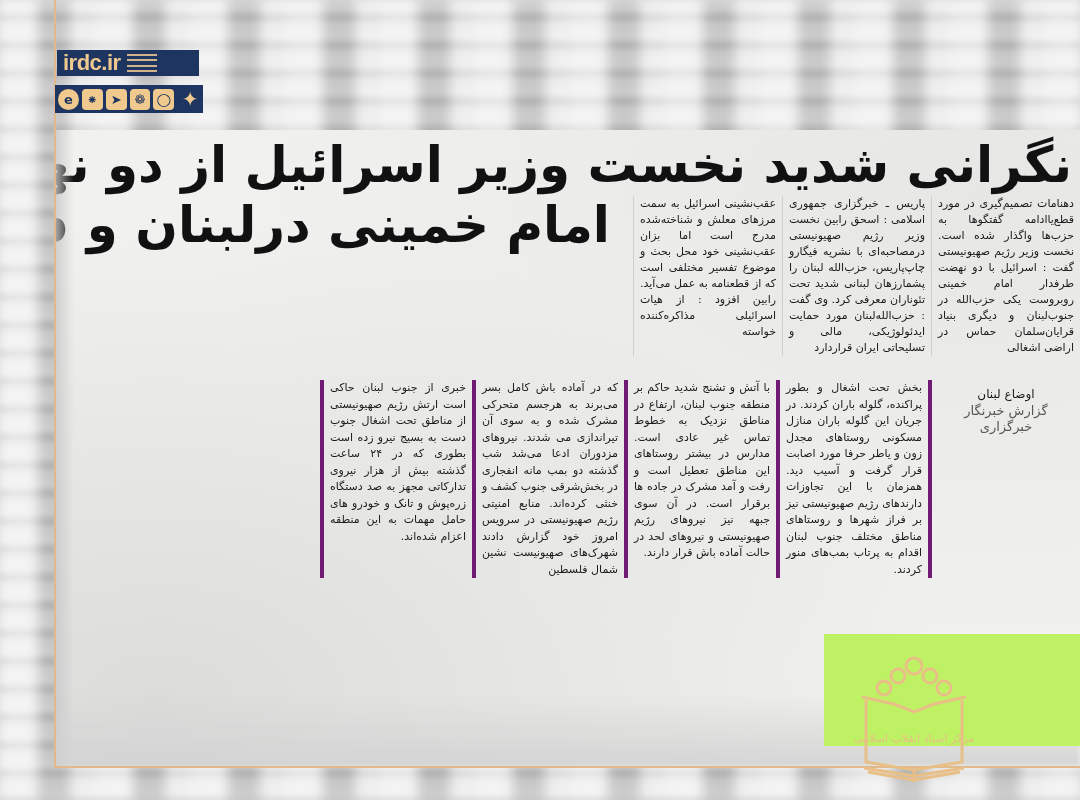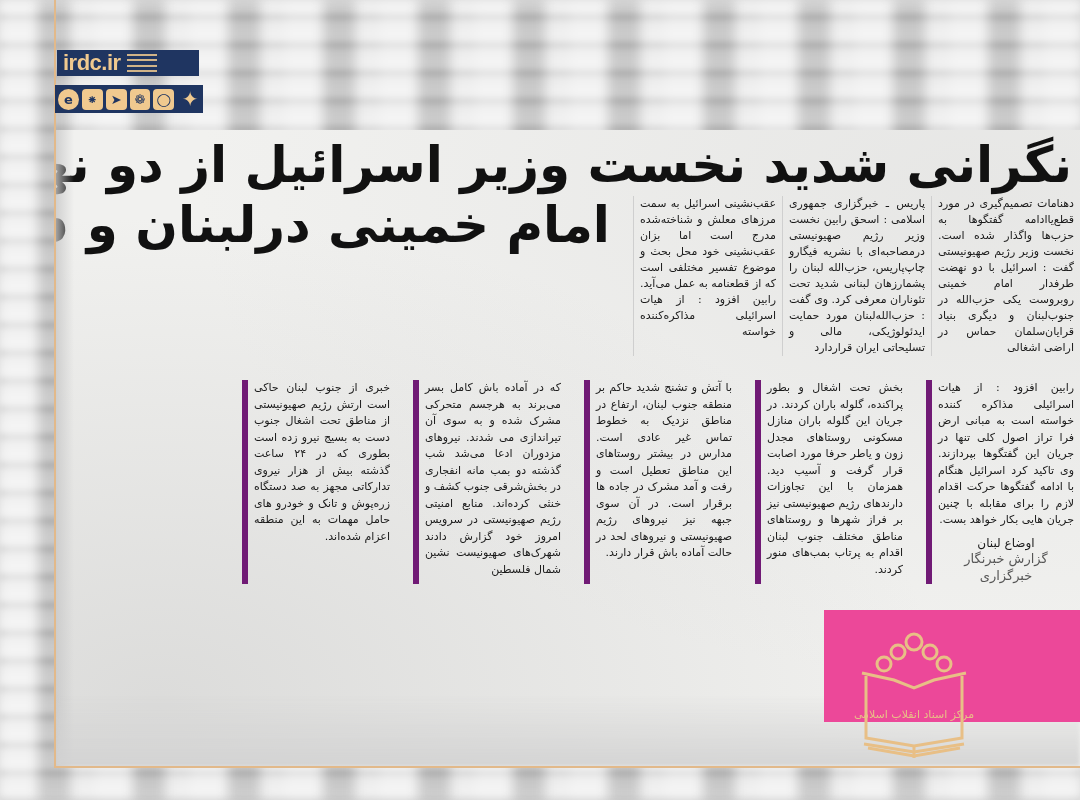--- a/index.html
+++ b/index.html
@@ -20,40 +20,40 @@
                       radial-gradient(ellipse at 90% 10%, rgba(200,200,200,.25), transparent 60%); }
   .headline { position:absolute; right:8px; direction:rtl; font-family:"DejaVu Sans", sans-serif;
               font-weight:bold; color:#111; letter-spacing:-1px; white-space:nowrap; }
   .h1 { top:6px; font-size:50px; }
   .h2 { top:66px; font-size:50px; right:470px; }
   .cols { position:absolute; top:66px; right:0; direction:rtl; display:flex; }
   .col { width:136px; padding:0 6px; font-size:11px; line-height:16px; color:#1a1a1a;
          text-align:justify; font-family:"DejaVu Sans", sans-serif; border-left:1px solid #cfcfcf; }
   .cols-b { position:absolute; top:250px; right:0; direction:rtl; display:flex; }
   .colb { width:136px; padding:0 6px; font-size:11px; line-height:16.5px; color:#1a1a1a;
-          text-align:justify; border-left:6px solid #701a75;margin-left:17px; }
+          text-align:justify; border-left:4px solid #701a75; }
   .subhead { font-weight:normal; font-size:12px; text-align:center; margin-top:6px; }
   .byline { font-size:13px; color:#555; text-align:center; }
   .fade-bottom { position:absolute; left:0; right:0; bottom:0; height:70px;
                  background:linear-gradient(to bottom, rgba(241,241,239,0), rgba(210,210,210,0.9)); filter:blur(2px); }
   .fade-left { position:absolute; left:0; top:0; bottom:0; width:18px;
                background:linear-gradient(to right, rgba(200,200,200,.8), rgba(241,241,239,0)); }
   .site-badge { position:absolute; left:57px; top:50px; width:142px; height:26px;
                 background:#1f3561; display:flex; align-items:center; }
   .site-text { color:#f0c98f; font-size:22px; font-weight:bold; font-family:"Liberation Sans", sans-serif;
                margin-left:6px; letter-spacing:-0.5px; }
   .site-mini { margin-left:6px; width:30px; height:18px; display:flex; flex-direction:column; justify-content:space-between; }
   .site-mini i { display:block; height:2px; background:#f0c98f; opacity:.85; }
   .social { position:absolute; left:55px; top:85px; width:148px; height:28px;
             background:#1f3561; display:flex; align-items:center; gap:3px; padding-left:3px; box-sizing:border-box; }
   .soc { width:21px; height:21px; background:#f0c98f; border-radius:4px; color:#1f3561;
          font-size:13px; font-weight:bold; display:flex; align-items:center; justify-content:center; line-height:1; }
   .soc.round { border-radius:50%; }
   .soc.tw { background:transparent; color:#f0c98f; font-size:20px; width:26px; }
-  .logo-box { position:absolute; left:824px; top:610px; width:256px; height:112px; background:#ec4899; }
+  .logo-box { position:absolute; left:824px; top:634px; width:256px; height:112px; background:#bef264; }
   .logo-svg { position:absolute; left:30px; top:18px; }
 </style>
 </head>
 <body>
 
 <div class="bg-blur"></div>
 <div class="bg-blur2"></div>
 
 <div class="clip">
   <div class="headline h1">نگرانی شدید نخست وزیر اسرائیل از دو نهضت طرفدار</div>
@@ -61,21 +61,20 @@
   <div class="cols">
     <div class="col">دهنامات تصمیم‌گیری در مورد قطع‌یاادامه گفتگوها به حزب‌ها واگذار شده است. نخست وزیر رژیم صهیونیستی گفت : اسرائیل با دو نهضت طرفدار امام خمینی روبروست یکی حزب‌الله در جنوب‌لبنان و دیگری بنیاد قرایان‌سلمان حماس در اراضی اشغالی</div>
     <div class="col">پاریس ـ خبرگزاری جمهوری اسلامی : اسحق رابین نخست وزیر رژیم صهیونیستی درمصاحبه‌ای با نشریه فیگارو چاپ‌پاریس، حزب‌الله لبنان را پشمارزهان لبنانی شدید تحت تئوناران معرفی کرد. وی گفت : حزب‌الله‌لبنان مورد حمایت ایدئولوژیکی، مالی و تسلیحاتی ایران قراردارد</div>
     <div class="col">عقب‌نشینی اسرائیل به سمت مرزهای معلش و شناخته‌شده مدرج است اما‌ بزان عقب‌نشینی خود محل بحث و موضوع تفسیر مختلفی است که از قطعنامه به عمل می‌آید. رابین افزود : از هیات اسرائیلی مذاکره‌کننده خواسته</div>
   </div>
 
   <div class="headline h2">امام خمینی درلبنان و فلسطین</div>
 
   <div class="cols-b">
     <div class="colb">
-      <div>رابین افزود : از هیات اسرائیلی مذاکره کننده خواسته است به مبانی ارض فرا تراز اصول کلی تنها در جریان این گفتگوها بپردازند. وی تاکید کرد اسرائیل هنگام با ادامه گفتگوها حرکت اقدام لازم را برای مقابله با چنین جریان هایی بکار خواهد بست.</div>
       <div class="subhead">اوضاع لبنان</div>
       <div class="byline">گزارش خبرنگار خبرگزاری</div>
     </div>
     <div class="colb">بخش تحت اشغال و بطور پراکنده، گلوله باران کردند. در جریان این گلوله باران منازل مسکونی روستاهای مجدل زون و یاطر حرفا مورد اصابت قرار گرفت و آسیب دید. همزمان با این تجاوزات دارند‌های رژیم صهیونیستی نیز بر فراز شهرها و روستاهای مناطق مختلف جنوب لبنان اقدام به پرتاب بمب‌های منور کردند.</div>
     <div class="colb">با آتش و تشنج شدید حاکم بر منطقه جنوب لبنان، ارتفاع در مناطق نزدیک به خطوط تماس غیر عادی است. مدارس در بیشتر روستاهای این مناطق تعطیل است و رفت و آمد مشرک در جاده ها برقرار است. در آن سوی جبهه نیز نیروهای رژیم صهیونیستی و نیروهای لحد در حالت آماده باش قرار دارند.</div>
     <div class="colb">که در آماده باش کامل بسر می‌برند به هرجسم متحرکی مشرک شده و به سوی آن تیراندازی می شدند. نیروهای مزدوران ادعا می‌شد شب گذشته دو بمب مانه انفجاری در بخش‌شرقی جنوب کشف و خنثی کرده‌اند. منابع امنیتی رژیم صهیونیستی در سرویس امروز خود گزارش دادند شهرک‌های صهیونیست نشین شمال فلسطین</div>
     <div class="colb">خبری از جنوب لبنان حاکی است ارتش رژیم صهیونیستی از مناطق تحت اشغال جنوب دست به بسیج نیرو زده است بطوری که در ۲۴ ساعت گذشته بیش از هزار نیروی تدارکاتی مجهز به صد دستگاه زره‌پوش و تانک و خودرو های حامل مهمات به این منطقه اعزام شده‌اند.</div>
   </div>
 
   <div class="fade-left"></div>

